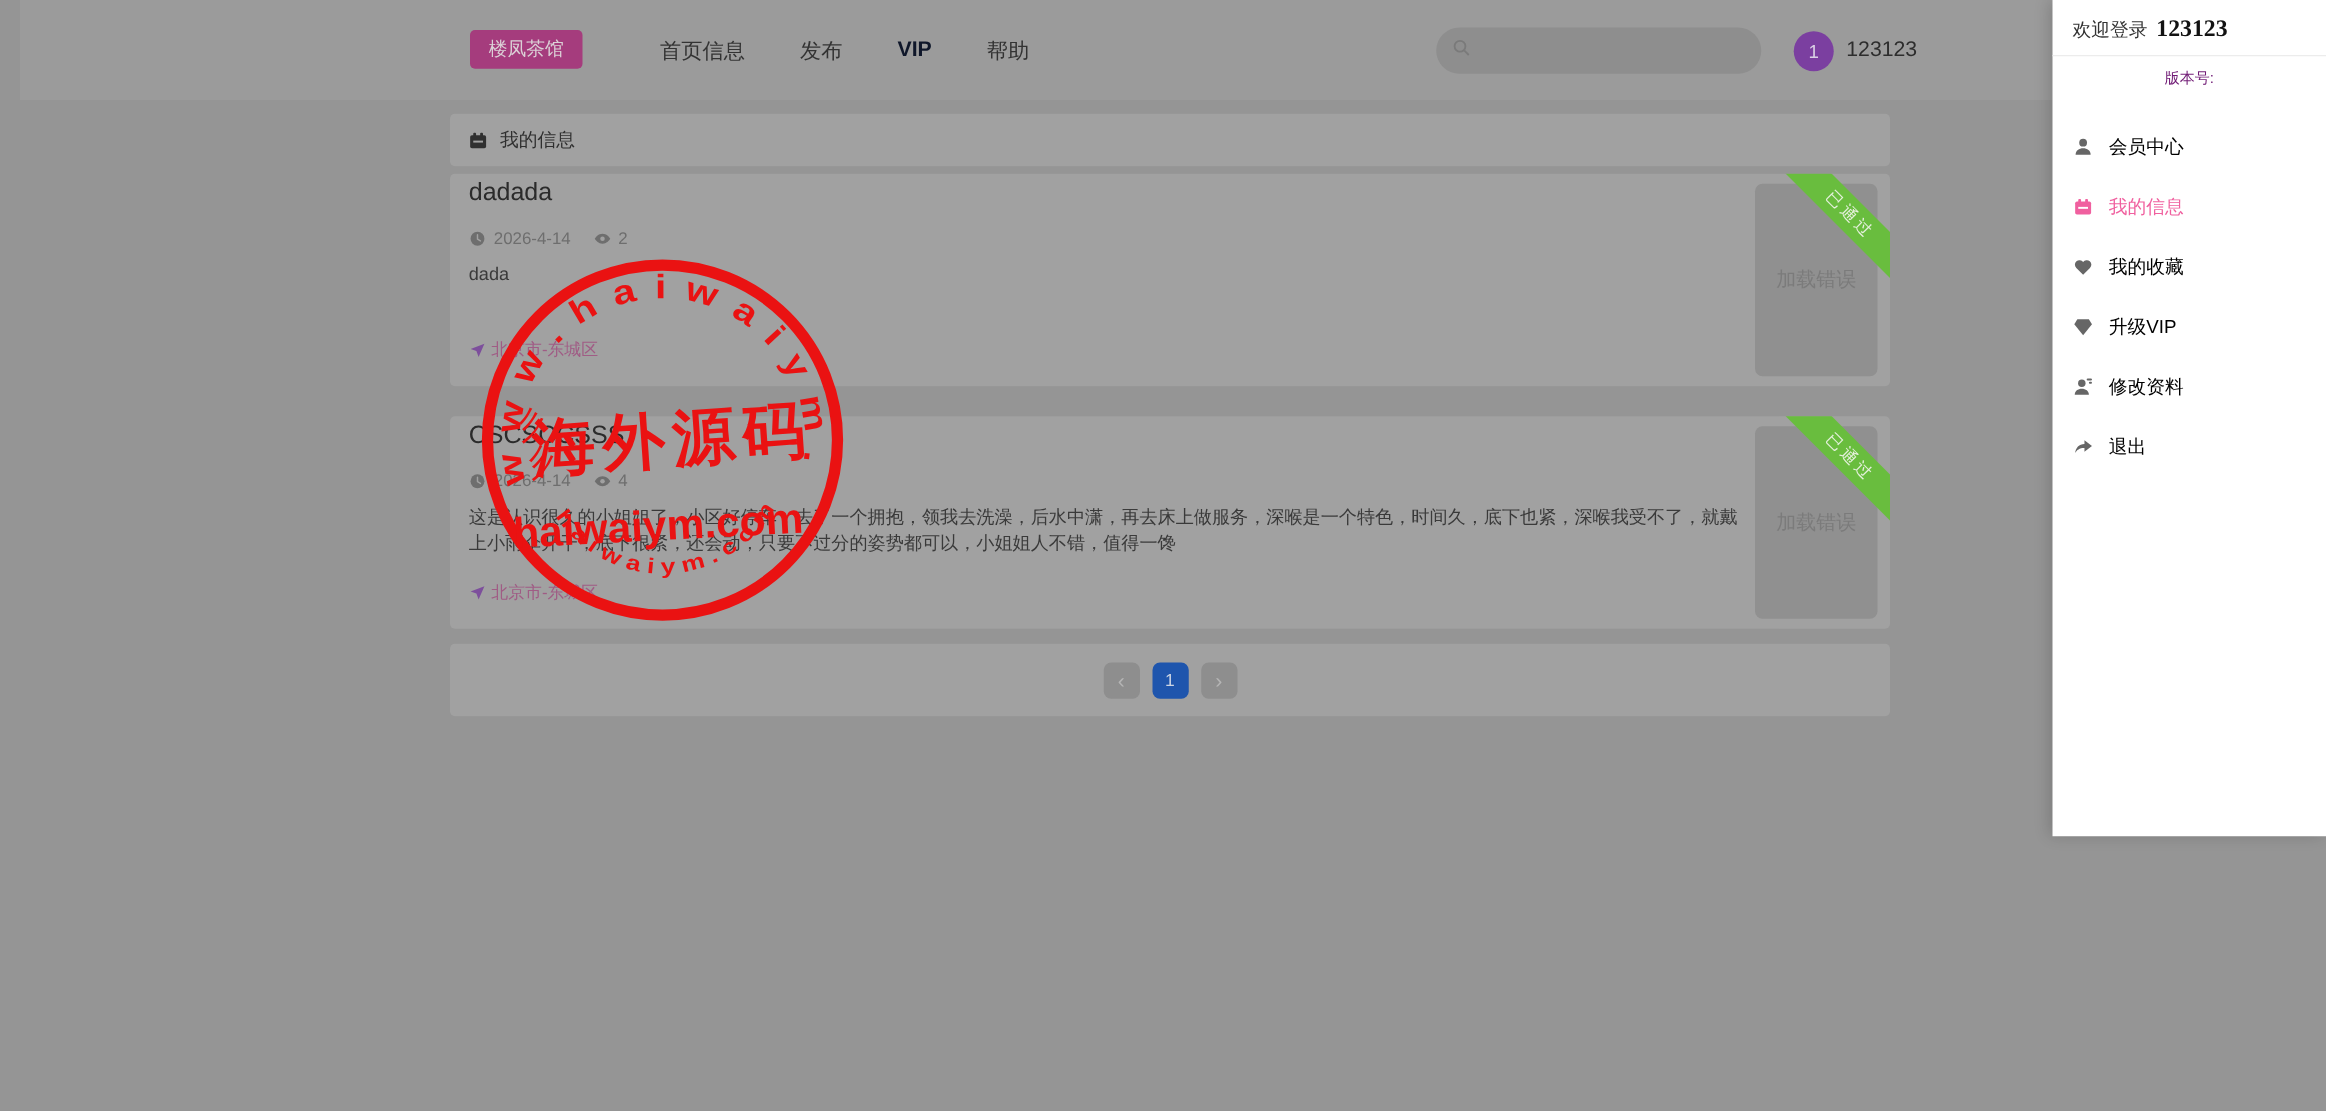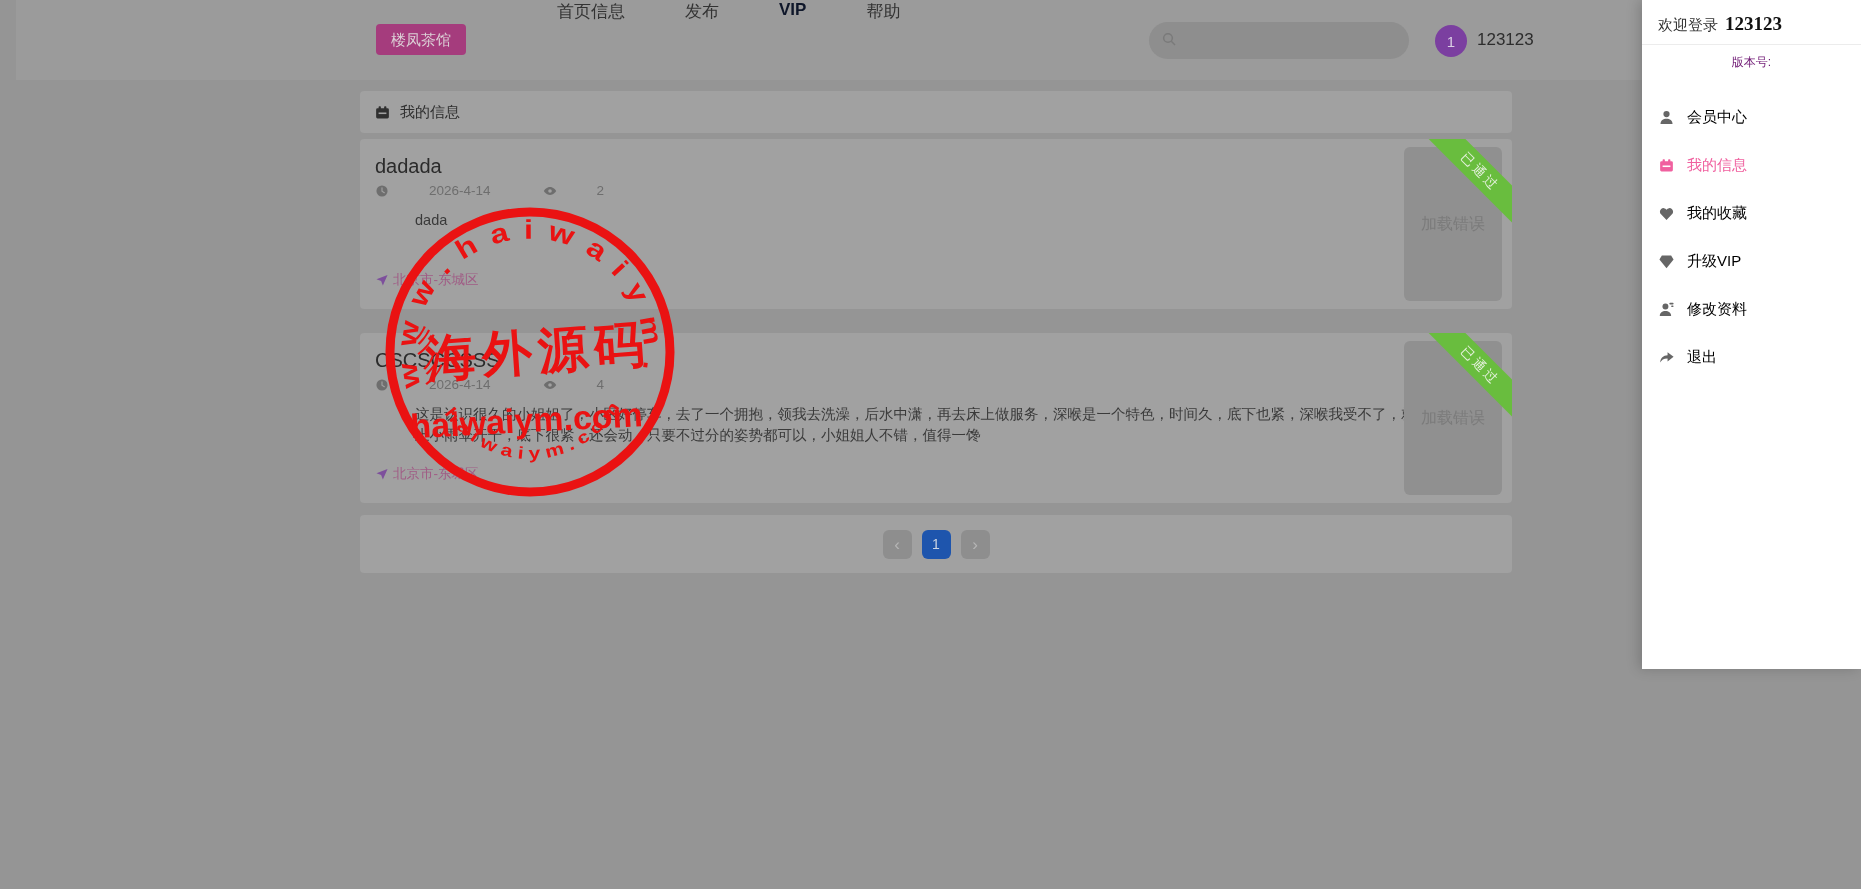--- a/index.html
+++ b/index.html
@@ -10,21 +10,21 @@
   }
   #app { position:relative; width:1861px; height:889px; overflow:hidden; background:#959595; }
 
   
   .navbar { position:absolute; top:0; left:16px; width:100%; height:80px; background:#9b9b9b; }
   .logo {
     position:absolute; left:360px; top:24px; height:31px; line-height:31px;
     padding:0 15px; background:#a53c7d; color:#dbd0d6; border-radius:4px;
     font-size:15px; cursor:pointer;
   }
-  .nav-links { position:absolute; left:512px; top:0; height:80px; display:flex; gap:60px;margin-left:29px; }
+  .nav-links { position:absolute; left:512px; top:0; height:80px; display:flex; align-items:center; gap:44px; }
   .nav-link { font-size:17px; color:#333333; cursor:pointer; white-space:nowrap; }
   .nav-link.vip { font-weight:700; color:#0f172a; }
   .search {
     position:absolute; left:1133px; top:22px; width:260px; height:37px;
     background:#8e8e8e; border-radius:19px; display:flex; align-items:center; padding:0 12px;
   }
   .search svg { flex:0 0 auto; }
   .search input { flex:1; border:none; outline:none; background:transparent; font-size:14px; color:#2e2e2e; margin-left:8px; font-family:inherit; }
   .avatar {
     position:absolute; left:1419px; top:25px; width:32px; height:32px; border-radius:50%;
@@ -35,26 +35,26 @@
 
   
   .panel { position:absolute; left:360px; width:1152px; background:#a1a1a1; border-radius:4px; }
   .panel-header { top:91px; height:42px; display:flex; align-items:center; padding:0 14px; }
   .panel-header svg { width:17px; height:17px; fill:#303030; }
   .panel-header .ph-title { margin-left:9px; font-size:15px; color:#2f2f2f; }
 
   .card { height:170px; cursor:pointer; }
   .card-0 { top:139px; }
   .card-1 { top:333px; }
-  .card-title { position:absolute; left:15px; top:16px; font-size:20px; color:#2b2b2b; }
-  .card-meta { position:absolute; left:15px; top:44px; display:flex; align-items:center; font-size:13.5px; color:#6e6e6e;gap:34px; }
+  .card-title { position:absolute; left:15px; top:4px; font-size:20px; color:#2b2b2b; }
+  .card-meta { position:absolute; left:15px; top:44px; display:flex; align-items:center; font-size:13.5px; color:#6e6e6e; }
   .card-meta svg { width:14px; height:14px; fill:#6e6e6e; }
   .card-meta .m-txt { margin-left:6px; }
   .card-meta .m-eye { margin-left:18px; }
-  .card-body { position:absolute; left:15px; top:71px; width:1015px; font-size:14.5px; line-height:21px; color:#3a3a3a;margin-left:40px; }
+  .card-body { position:absolute; left:15px; top:71px; width:1015px; font-size:14.5px; line-height:21px; color:#3a3a3a; }
   .card-loc { position:absolute; left:15px; top:132px; display:flex; align-items:center; font-size:13.5px; color:#a05c85; }
   .card-loc svg { width:14px; height:14px; fill:#7d4f9c; margin-right:4px; }
   .thumb {
     position:absolute; right:10px; top:8px; width:98px; height:154px; background:#909090;
     border-radius:6px; display:flex; align-items:center; justify-content:center;
     color:#7b7b7b; font-size:16px;
   }
   .ribbon-wrap { position:absolute; inset:0; overflow:hidden; border-radius:4px; pointer-events:none; }
   .ribbon {
     position:absolute; top:20px; right:-34px; width:132px; transform:rotate(45deg);

